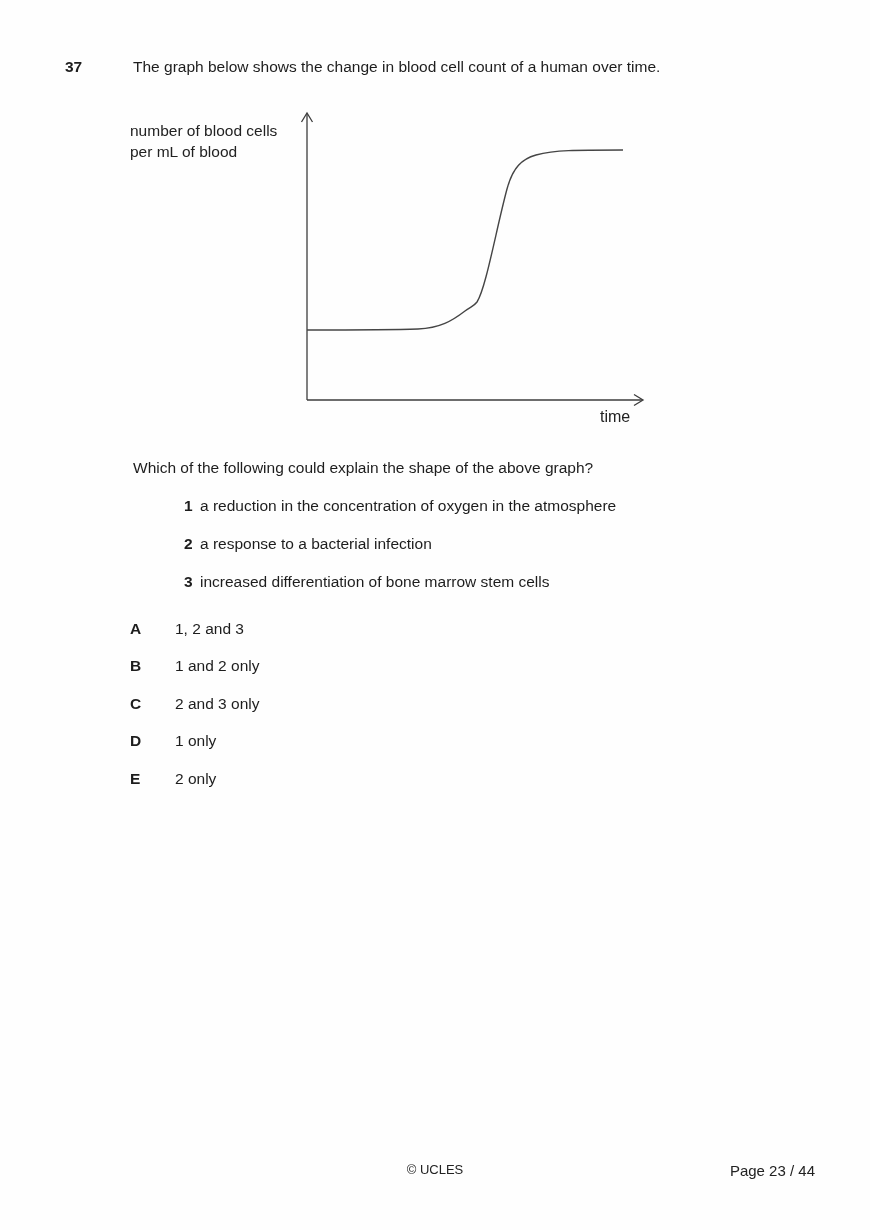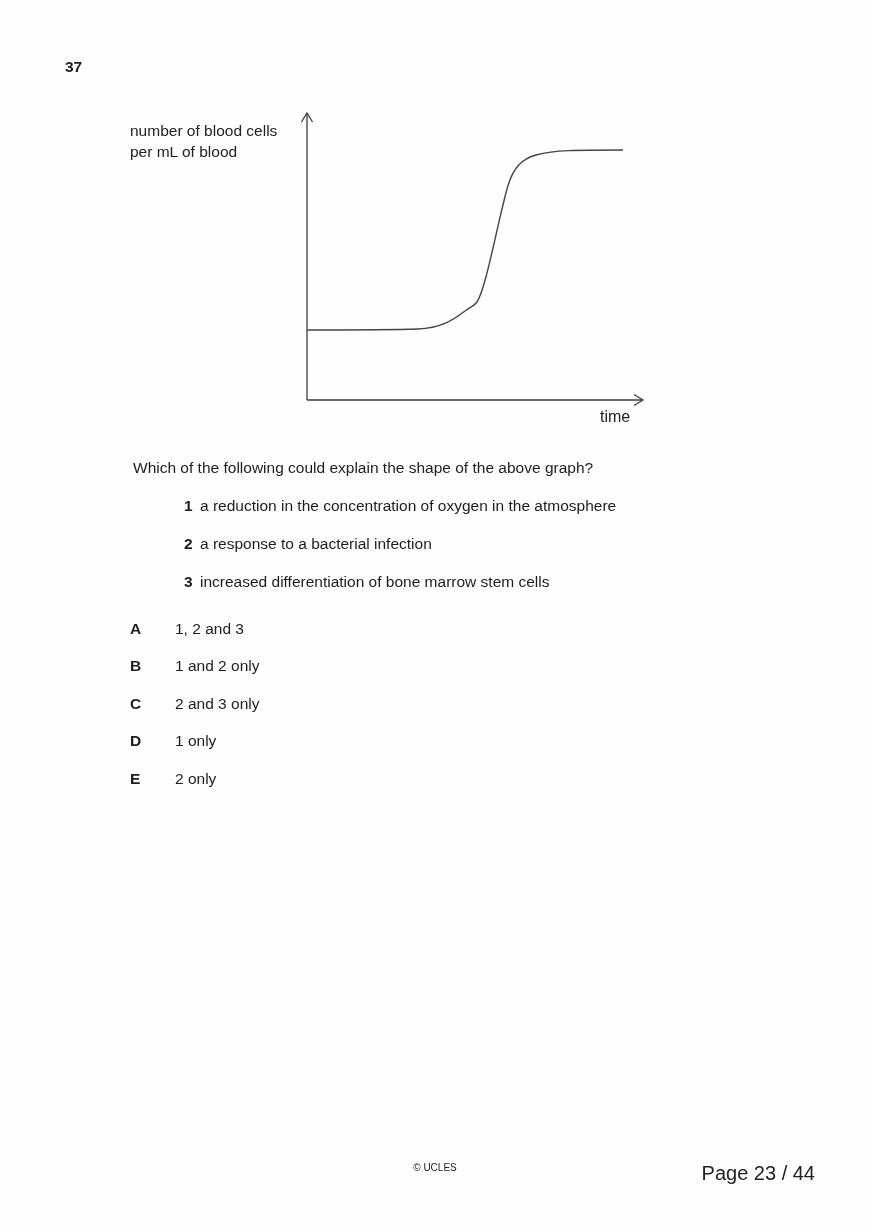--- a/index.html
+++ b/index.html
@@ -28,32 +28,33 @@
   }
   .x-axis-label { left: 600px; top: 408px; font-size: 16px; color: #222; }
   .prompt { left: 133px; top: 459px; }
   .statement { position: absolute; left: 184px; white-space: nowrap; }
   .statement .st-num { font-weight: bold; display: inline-block; min-width: 9px; }
   .statement .st-text { margin-left: 7px; }
   .option { position: absolute; left: 130px; white-space: nowrap; }
   .option .opt-letter { font-weight: bold; display: inline-block; width: 45px; }
   .footer-copyright {
     position: absolute; left: 0; top: 1162px;
-    width: 870px; text-align: center; font-size: 10px; color: #222;
+    width: 870px; text-align: center; font-size: 13px; color: #222;
   }
-  .footer-page { position: absolute; right: 55px; top: 1162px; font-size: 20px; color: #222; }
+  .footer-page { position: absolute; right: 55px; top: 1162px; font-size: 15px; color: #222; }
   svg .axis { stroke: #3c3c3c; stroke-width: 1.3; fill: none; }
   svg .curve { stroke: #454545; stroke-width: 1.4; fill: none; }
 </style>
 </head>
 <body>
 
 <div class="page">
 
   <div class="abs q-number">37</div>
+  <div class="abs q-intro">The graph below shows the change in blood cell count of a human over time.</div>
 
   <div class="abs graph-wrap">
     <svg width="390" height="340" viewBox="0 0 390 340">
 
       <line class="axis" x1="27" y1="14" x2="27" y2="300"></line>
       <path class="axis" d="M 21.5 22 L 27 13 L 32.5 22"></path>
 
       <line class="axis" x1="27" y1="300" x2="362" y2="300"></line>
       <path class="axis" d="M 354 294.5 L 363 300 L 354 305.5"></path>
 

